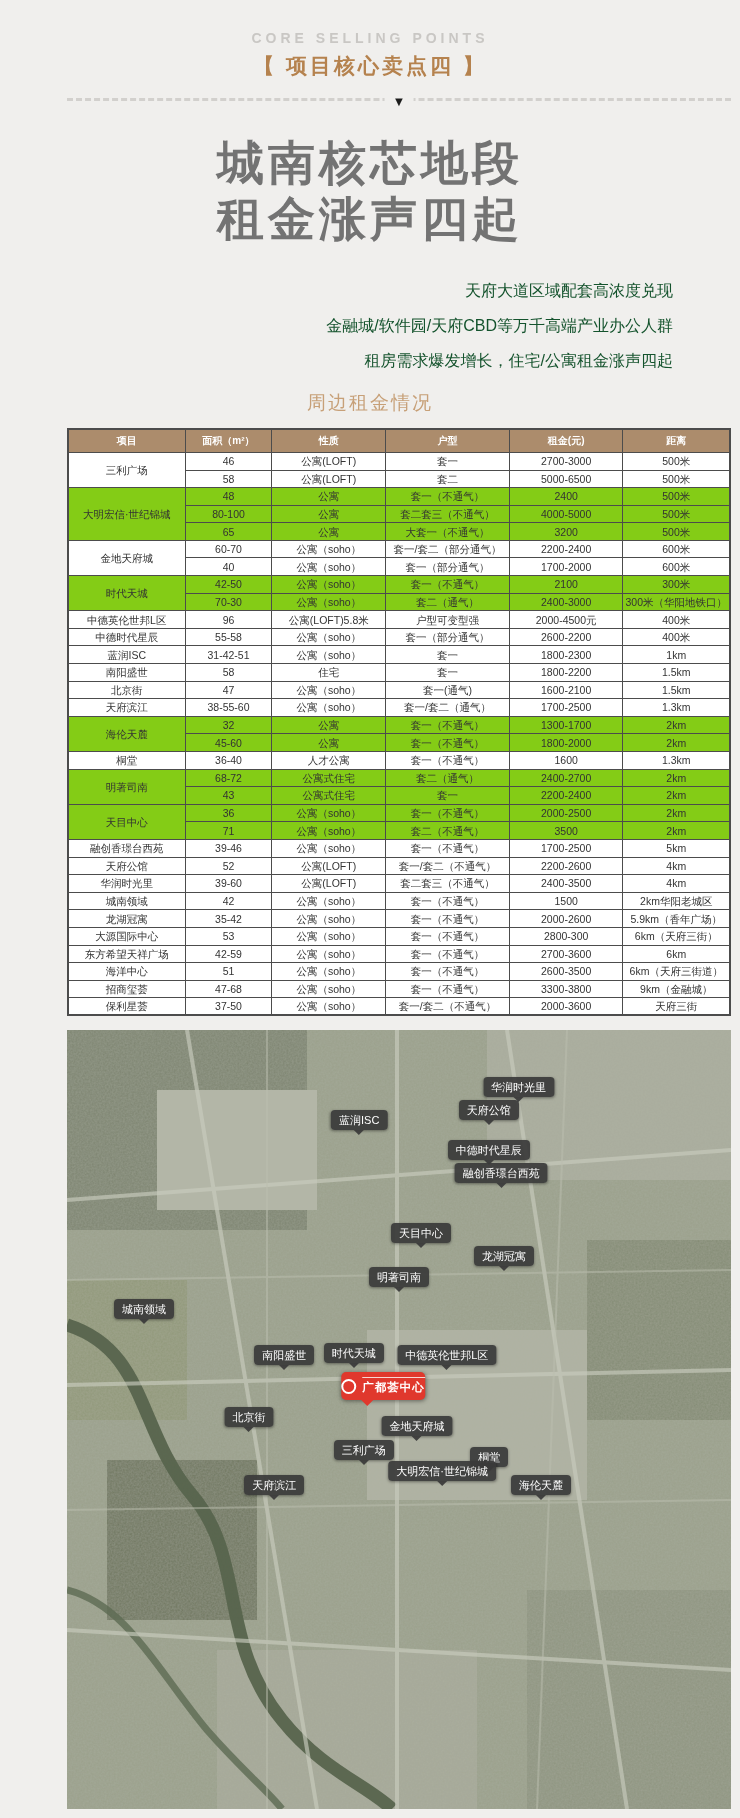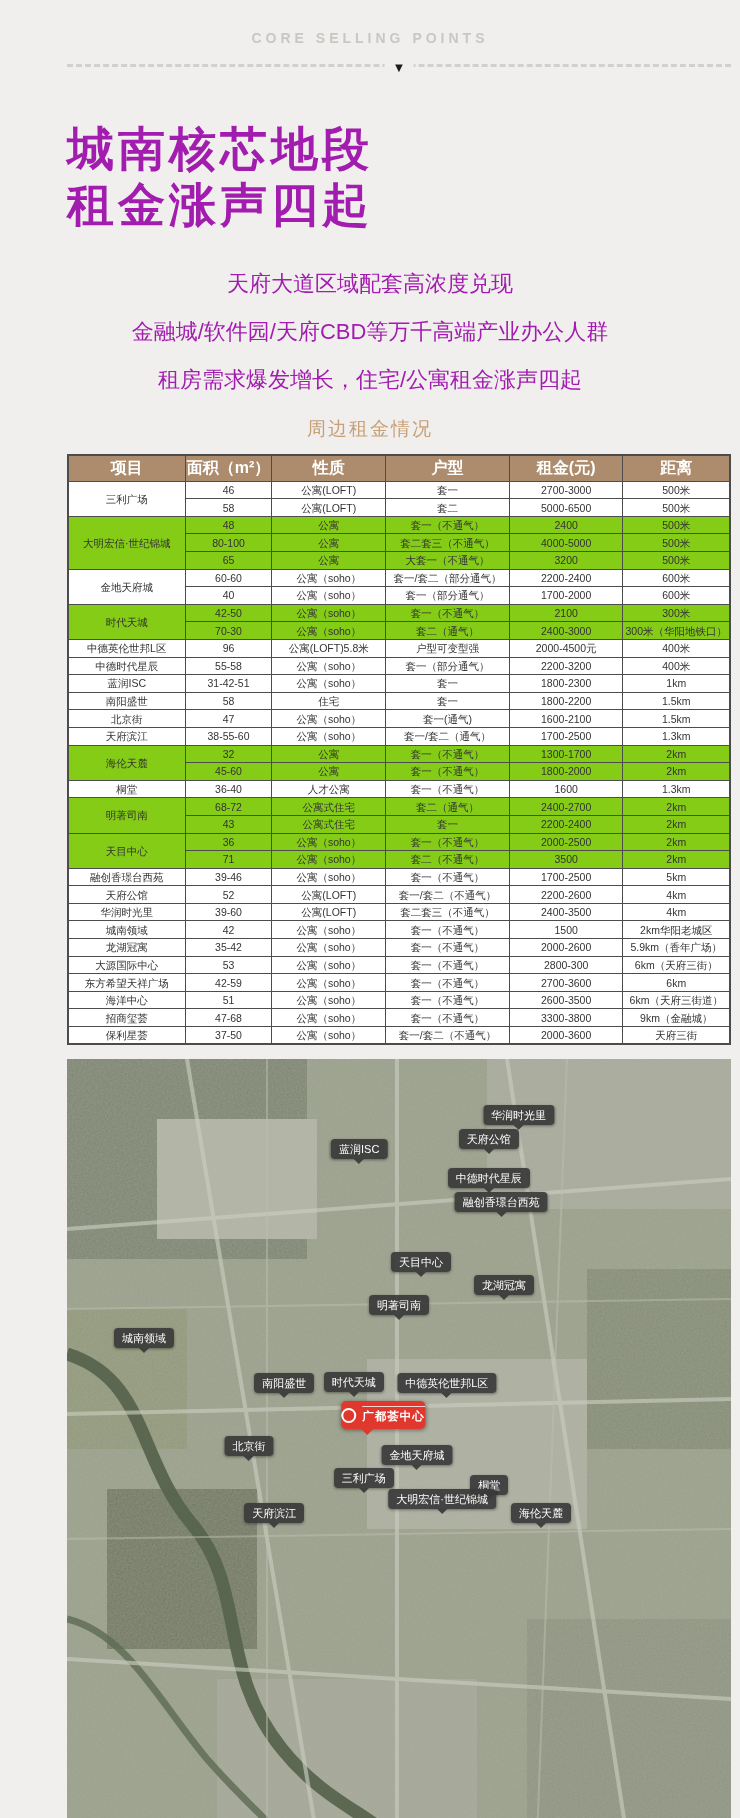--- a/index.html
+++ b/index.html
@@ -7,29 +7,29 @@
   .page { width:740px; height:1818px; background:#f0efed; overflow:hidden; }
   .content { width:606px; margin:0 auto; }
 
   
   .eyebrow { margin-top:30px; text-align:center; font-size:14px; letter-spacing:4px; color:#c9c7c4; font-weight:bold; }
   .tag-title { margin-top:6px; text-align:center; font-size:21px; letter-spacing:3px; color:#b5824e; font-weight:bold; }
   .divider { position:relative; margin:18px auto 0; width:664px; border-top:3px dashed #d2d0cd; }
   .divider .arrow { position:absolute; left:50%; top:-7px; transform:translateX(-50%); color:#1c1c1c; font-size:13px; background:#f0efed; padding:0 8px; }
 
   
-  .hero { margin-top:54px; text-align:left; color:#a21caf; font-weight:bold; font-size:47px; line-height:1.2; letter-spacing:4px; }
-  .subtitles { margin-top:26px; text-align:center; color:#a21caf; font-size:22px; line-height:2.18; font-weight:500; }
+  .hero { margin-top:34px; text-align:center; color:#737373; font-weight:bold; font-size:47px; line-height:1.2; letter-spacing:4px; }
+  .subtitles { margin-top:26px; text-align:right; color:#14532d; font-size:16px; line-height:2.18; font-weight:500; }
 
   
   .table-title { margin-top:12px; text-align:center; color:#c7a078; font-size:19px; letter-spacing:2px; }
   table.rent { margin:12px auto 0; width:664px; border-collapse:collapse; table-layout:fixed; }
   table.rent th, table.rent td { border:1px solid #4c4c4c; text-align:center; vertical-align:middle; }
   table.rent { border:2px solid #4c4c4c; }
-  table.rent th { background:#ac8c6c; color:#fff; font-size:16px; font-weight:bold; height:23px; padding:2px 1px; }
+  table.rent th { background:#ac8c6c; color:#fff; font-size:10px; font-weight:bold; height:23px; padding:2px 1px; }
   table.rent td { background:#fff; color:#333; font-size:10.5px; height:17.6px; padding:1px 1px; line-height:1.15; }
   table.rent tr.shaded td { background:#84cc16; }
   col.c-project{width:17.5%;} col.c-area{width:13%;} col.c-type{width:17%;}
   col.c-layout{width:18.5%;} col.c-rent{width:17%;} col.c-dist{width:16%;}
 
   
   .map { position:relative; margin:14px auto 0; width:664px; height:779px; background:#999e8a; overflow:hidden; }
   .map svg.bg { position:absolute; inset:0; }
   .map-label { position:absolute; transform:translate(-50%,-100%); background:rgba(58,58,58,.93); color:#fff; font-size:11px; line-height:1; padding:5px 8px 4px; border-radius:4px; white-space:nowrap; box-shadow:0 1px 3px rgba(0,0,0,.4); }
   .map-label::after { content:""; position:absolute; left:50%; bottom:-5px; transform:translateX(-50%); border:5px solid transparent; border-top-color:rgba(58,58,58,.93); border-bottom:none; }
@@ -38,20 +38,21 @@
   .proj-logo .ring { width:15px; height:15px; border:2.5px solid #fff; border-radius:50%; flex:0 0 auto; }
   .proj-logo .txt { color:#fff; font-size:11.5px; font-weight:bold; letter-spacing:1px; border-top:1px solid rgba(255,255,255,.8); padding-top:2px; }
 </style>
 </head>
 <body>
 
 <div class="page">
   <div class="content">
 
     <div class="eyebrow">CORE SELLING POINTS</div>
+    <div class="tag-title">【 项目核心卖点四 】</div>
     <div class="divider">
       <span class="arrow">▼</span>
     </div>
 
     <div class="hero">
       <div>城南核芯地段</div>
       <div>租金涨声四起</div>
     </div>
 
     <div class="subtitles">
@@ -114,21 +115,21 @@
           </tr>
           <tr class="shaded">
             <td>65</td>
             <td>公寓</td>
             <td>大套一（不通气）</td>
             <td>3200</td>
             <td>500米</td>
           </tr>
           <tr>
             <td rowspan="2">金地天府城</td>
-            <td>60-60</td>
+            <td>60-70</td>
             <td>公寓（soho）</td>
             <td>套一/套二（部分通气）</td>
             <td>2200-2400</td>
             <td>600米</td>
           </tr>
           <tr>
             <td>40</td>
             <td>公寓（soho）</td>
             <td>套一（部分通气）</td>
             <td>1700-2000</td>
@@ -155,21 +156,21 @@
             <td>公寓(LOFT)5.8米</td>
             <td>户型可变型强</td>
             <td>2000-4500元</td>
             <td>400米</td>
           </tr>
           <tr>
             <td rowspan="1">中德时代星辰</td>
             <td>55-58</td>
             <td>公寓（soho）</td>
             <td>套一（部分通气）</td>
-            <td>2200-3200</td>
+            <td>2600-2200</td>
             <td>400米</td>
           </tr>
           <tr>
             <td rowspan="1">蓝润ISC</td>
             <td>31-42-51</td>
             <td>公寓（soho）</td>
             <td>套一</td>
             <td>1800-2300</td>
             <td>1km</td>
           </tr>

